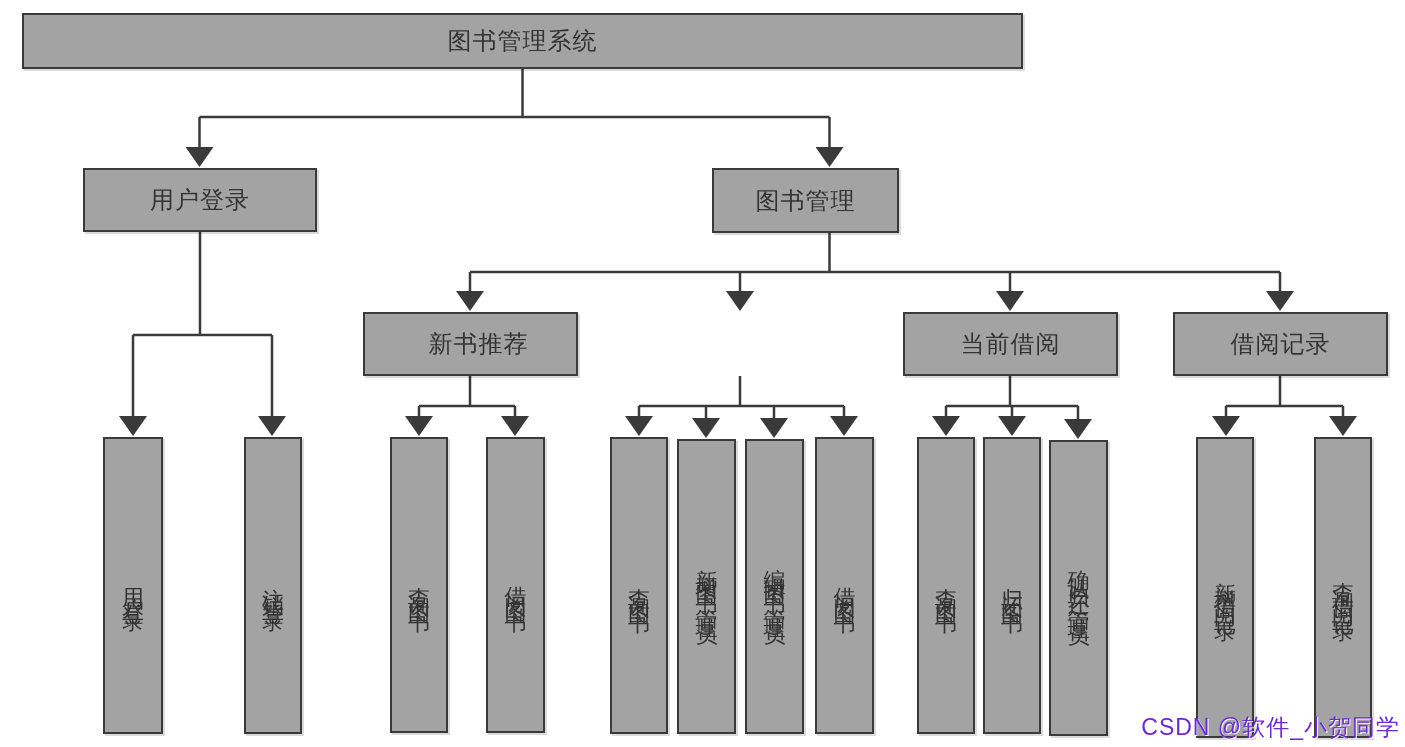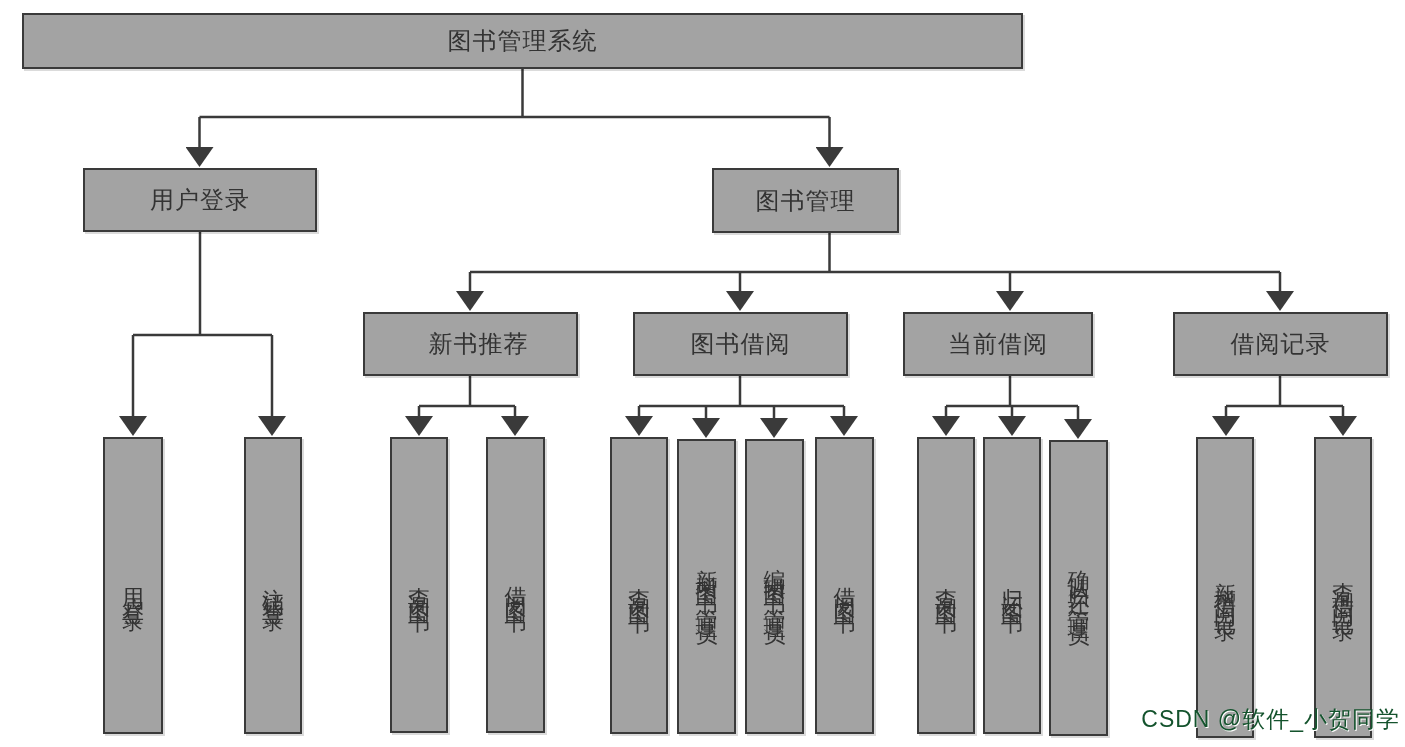--- a/index.html
+++ b/index.html
@@ -41,42 +41,42 @@
     letter-spacing: 8px;
     line-height: 1;
     white-space: nowrap;
   }
   
   #n-root      { left: 22px;   top: 13px;  width: 1001px; height: 56px; }
   #n-userlogin { left: 83px;   top: 168px; width: 234px;  height: 64px; }
   #n-bookmgmt  { left: 712px;  top: 168px; width: 187px;  height: 65px; }
   #n-newrec    { left: 363px;  top: 312px; width: 215px;  height: 64px; padding-left: 16px; }
   #n-borrow    { left: 633px;  top: 312px; width: 215px;  height: 64px; }
-  #n-current   { left: 903px;  top: 312px; width: 190px;  height: 64px; }
+  #n-current   { left: 903px;  top: 312px; width: 215px;  height: 64px; }
   #n-records   { left: 1173px; top: 312px; width: 215px;  height: 64px; }
   #n-login     { left: 103px;  top: 437px; width: 60px;   height: 297px; }
   #n-logout    { left: 244px;  top: 437px; width: 58px;   height: 297px; }
   #n-nr-query  { left: 390px;  top: 437px; width: 58px;   height: 296px; }
   #n-nr-borrow { left: 486px;  top: 437px; width: 59px;   height: 296px; }
   #n-bb-query  { left: 610px;  top: 437px; width: 58px;   height: 297px; }
   #n-bb-add    { left: 677px;  top: 439px; width: 59px;   height: 295px; }
   #n-bb-edit   { left: 745px;  top: 439px; width: 59px;   height: 295px; }
   #n-bb-borrow { left: 815px;  top: 437px; width: 59px;   height: 297px; }
   #n-cb-query  { left: 917px;  top: 437px; width: 58px;   height: 297px; }
   #n-cb-return { left: 983px;  top: 437px; width: 58px;   height: 297px; }
   #n-cb-confirm{ left: 1049px; top: 440px; width: 59px;   height: 296px; }
   #n-br-add    { left: 1196px; top: 437px; width: 58px;   height: 301px; }
   #n-br-query  { left: 1314px; top: 437px; width: 58px;   height: 301px; }
   #watermark {
     position: absolute;
     right: 5px;
-    bottom: 12px;
+    bottom: 4px;
     z-index: 2;
     font-size: 23px;
-    color: #14532d;
+    color: #6d28d9;
     letter-spacing: 1px;
     text-shadow: 1px 1px 0 #ffffff;
     white-space: nowrap;
   }
 </style>
 </head>
 <body>
 
 <div id="canvas">
 
@@ -137,23 +137,20 @@
   <div id="n-userlogin" class="node">
     <span class="htext">用户登录</span>
   </div>
   <div id="n-bookmgmt" class="node">
     <span class="htext">图书管理</span>
   </div>
 
   <div id="n-newrec" class="node">
     <span class="htext">新书推荐</span>
   </div>
-  <div id="n-borrow" class="node">
-    <span class="htext">图书借阅</span>
-  </div>
   <div id="n-current" class="node">
     <span class="htext">当前借阅</span>
   </div>
   <div id="n-records" class="node">
     <span class="htext">借阅记录</span>
   </div>
 
   <div id="n-login" class="node">
     <span class="vtext">用户登录</span>
   </div>

